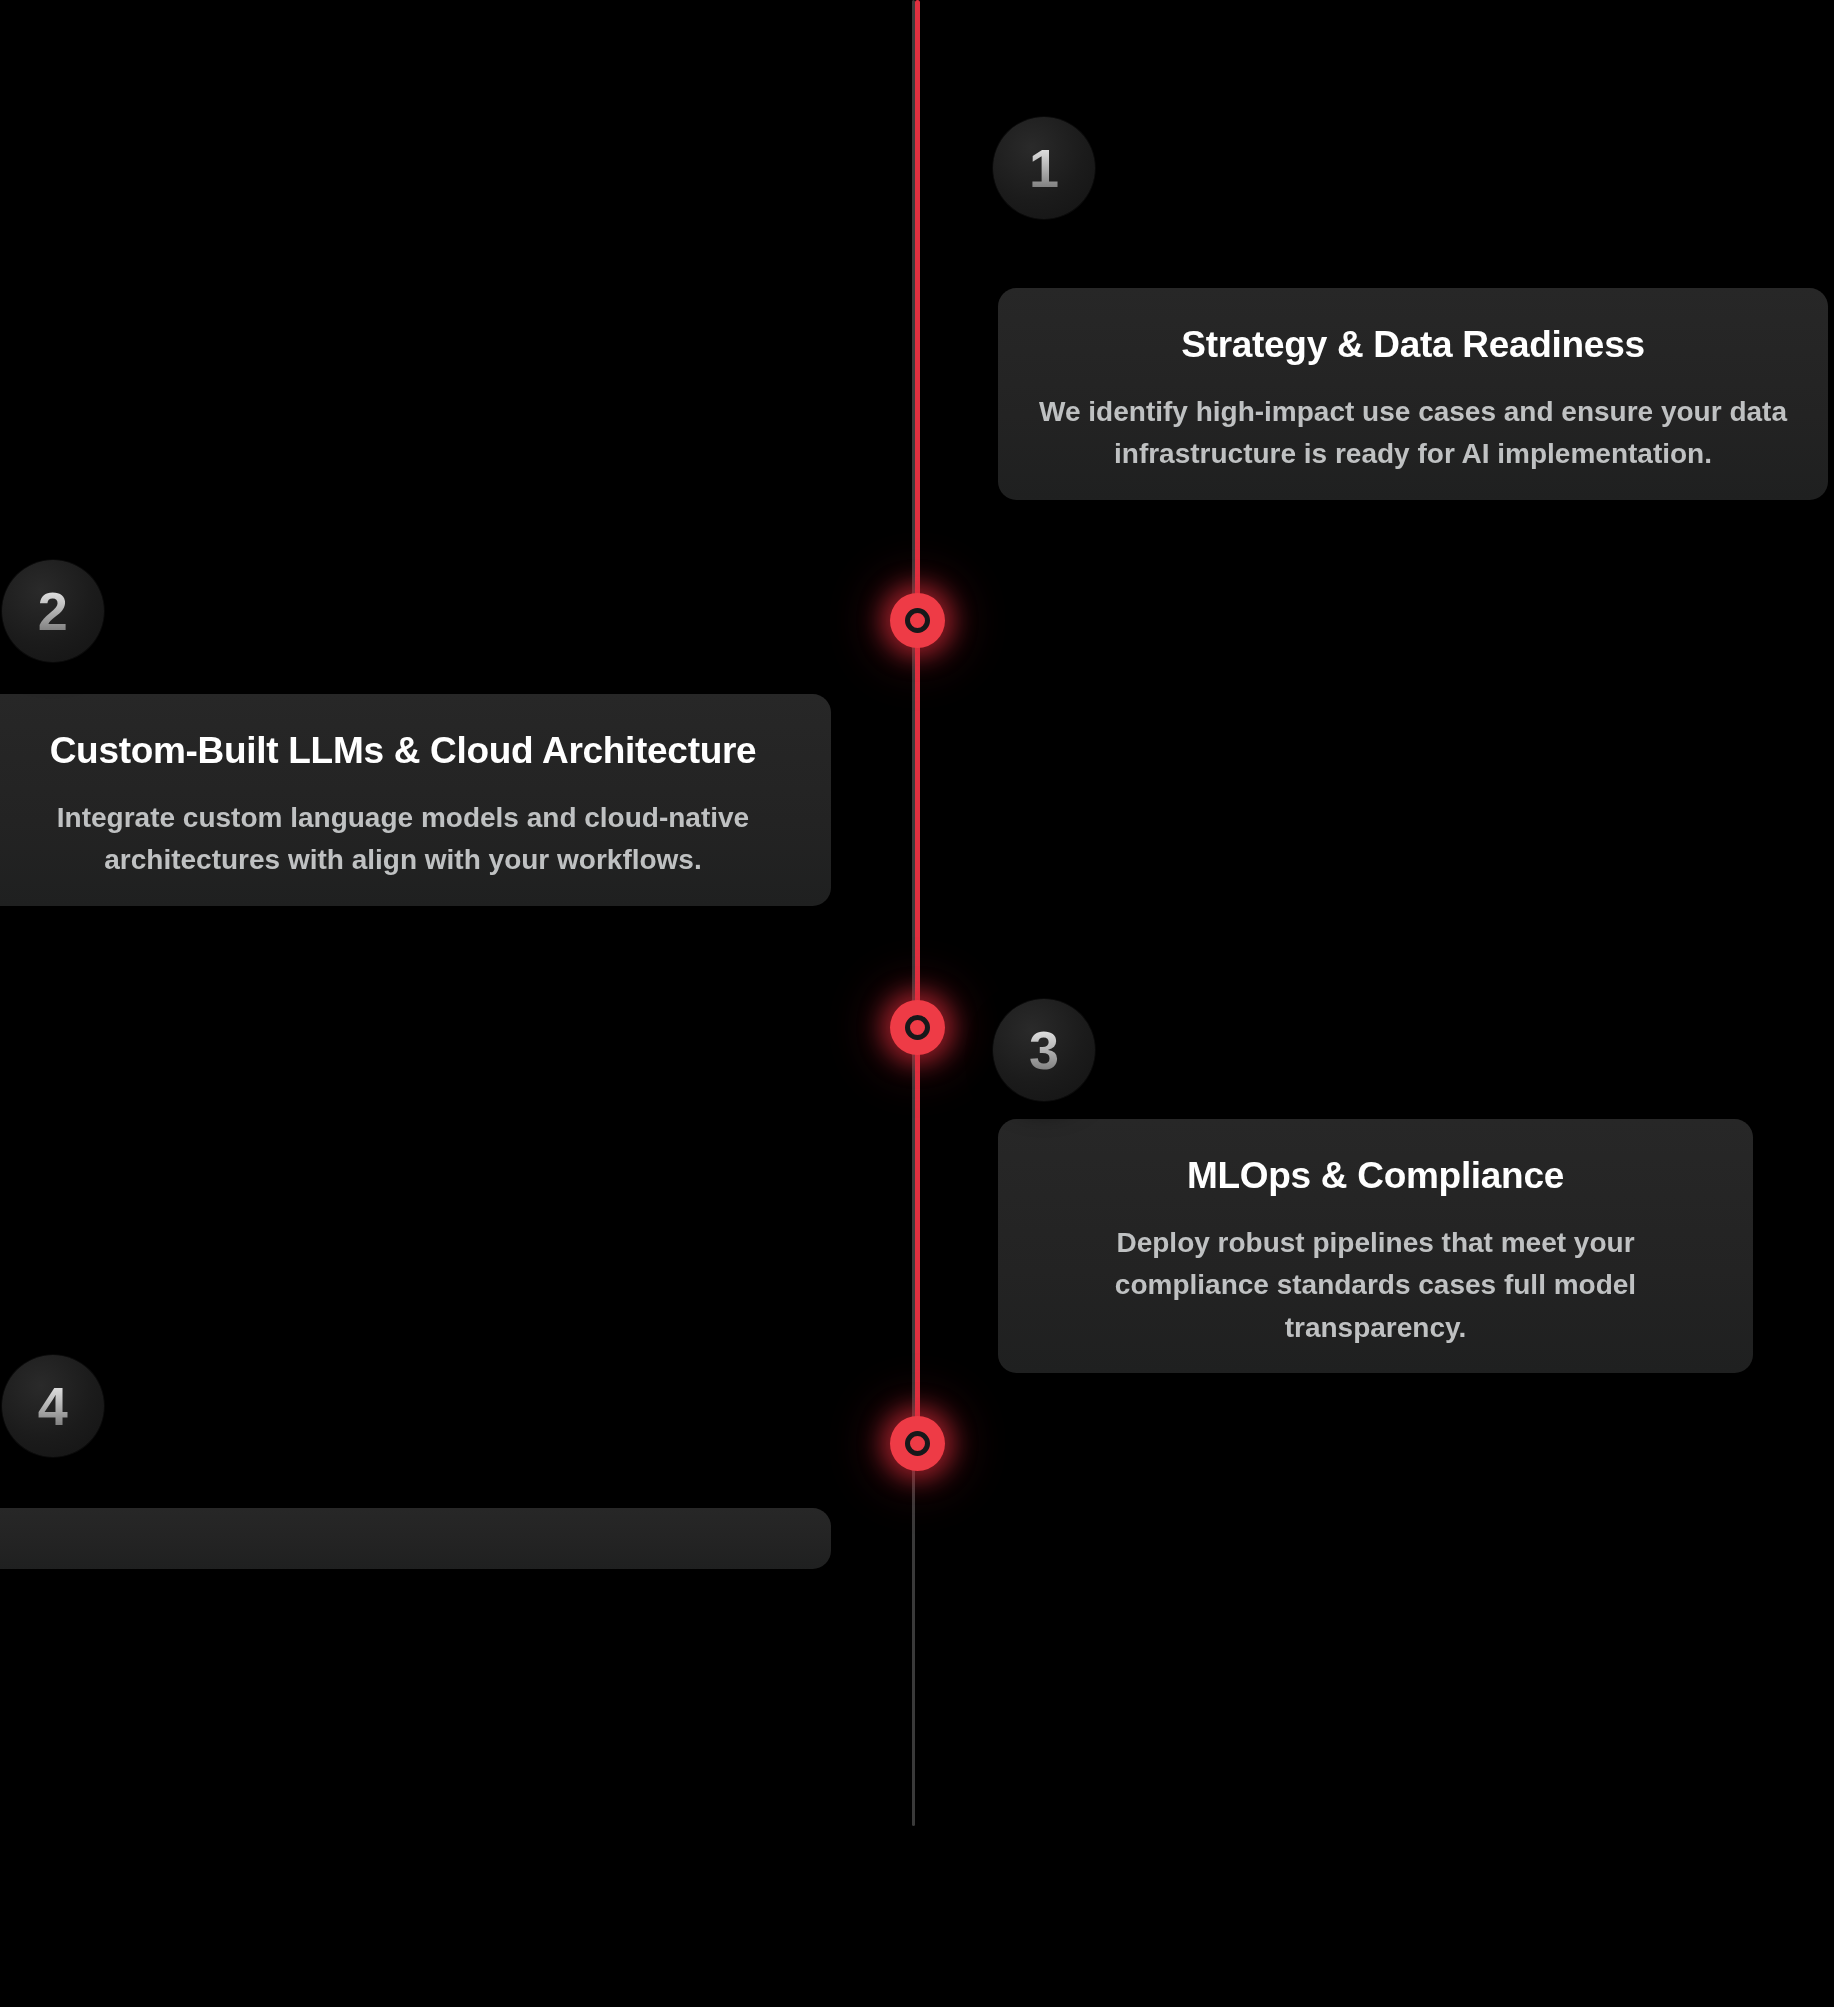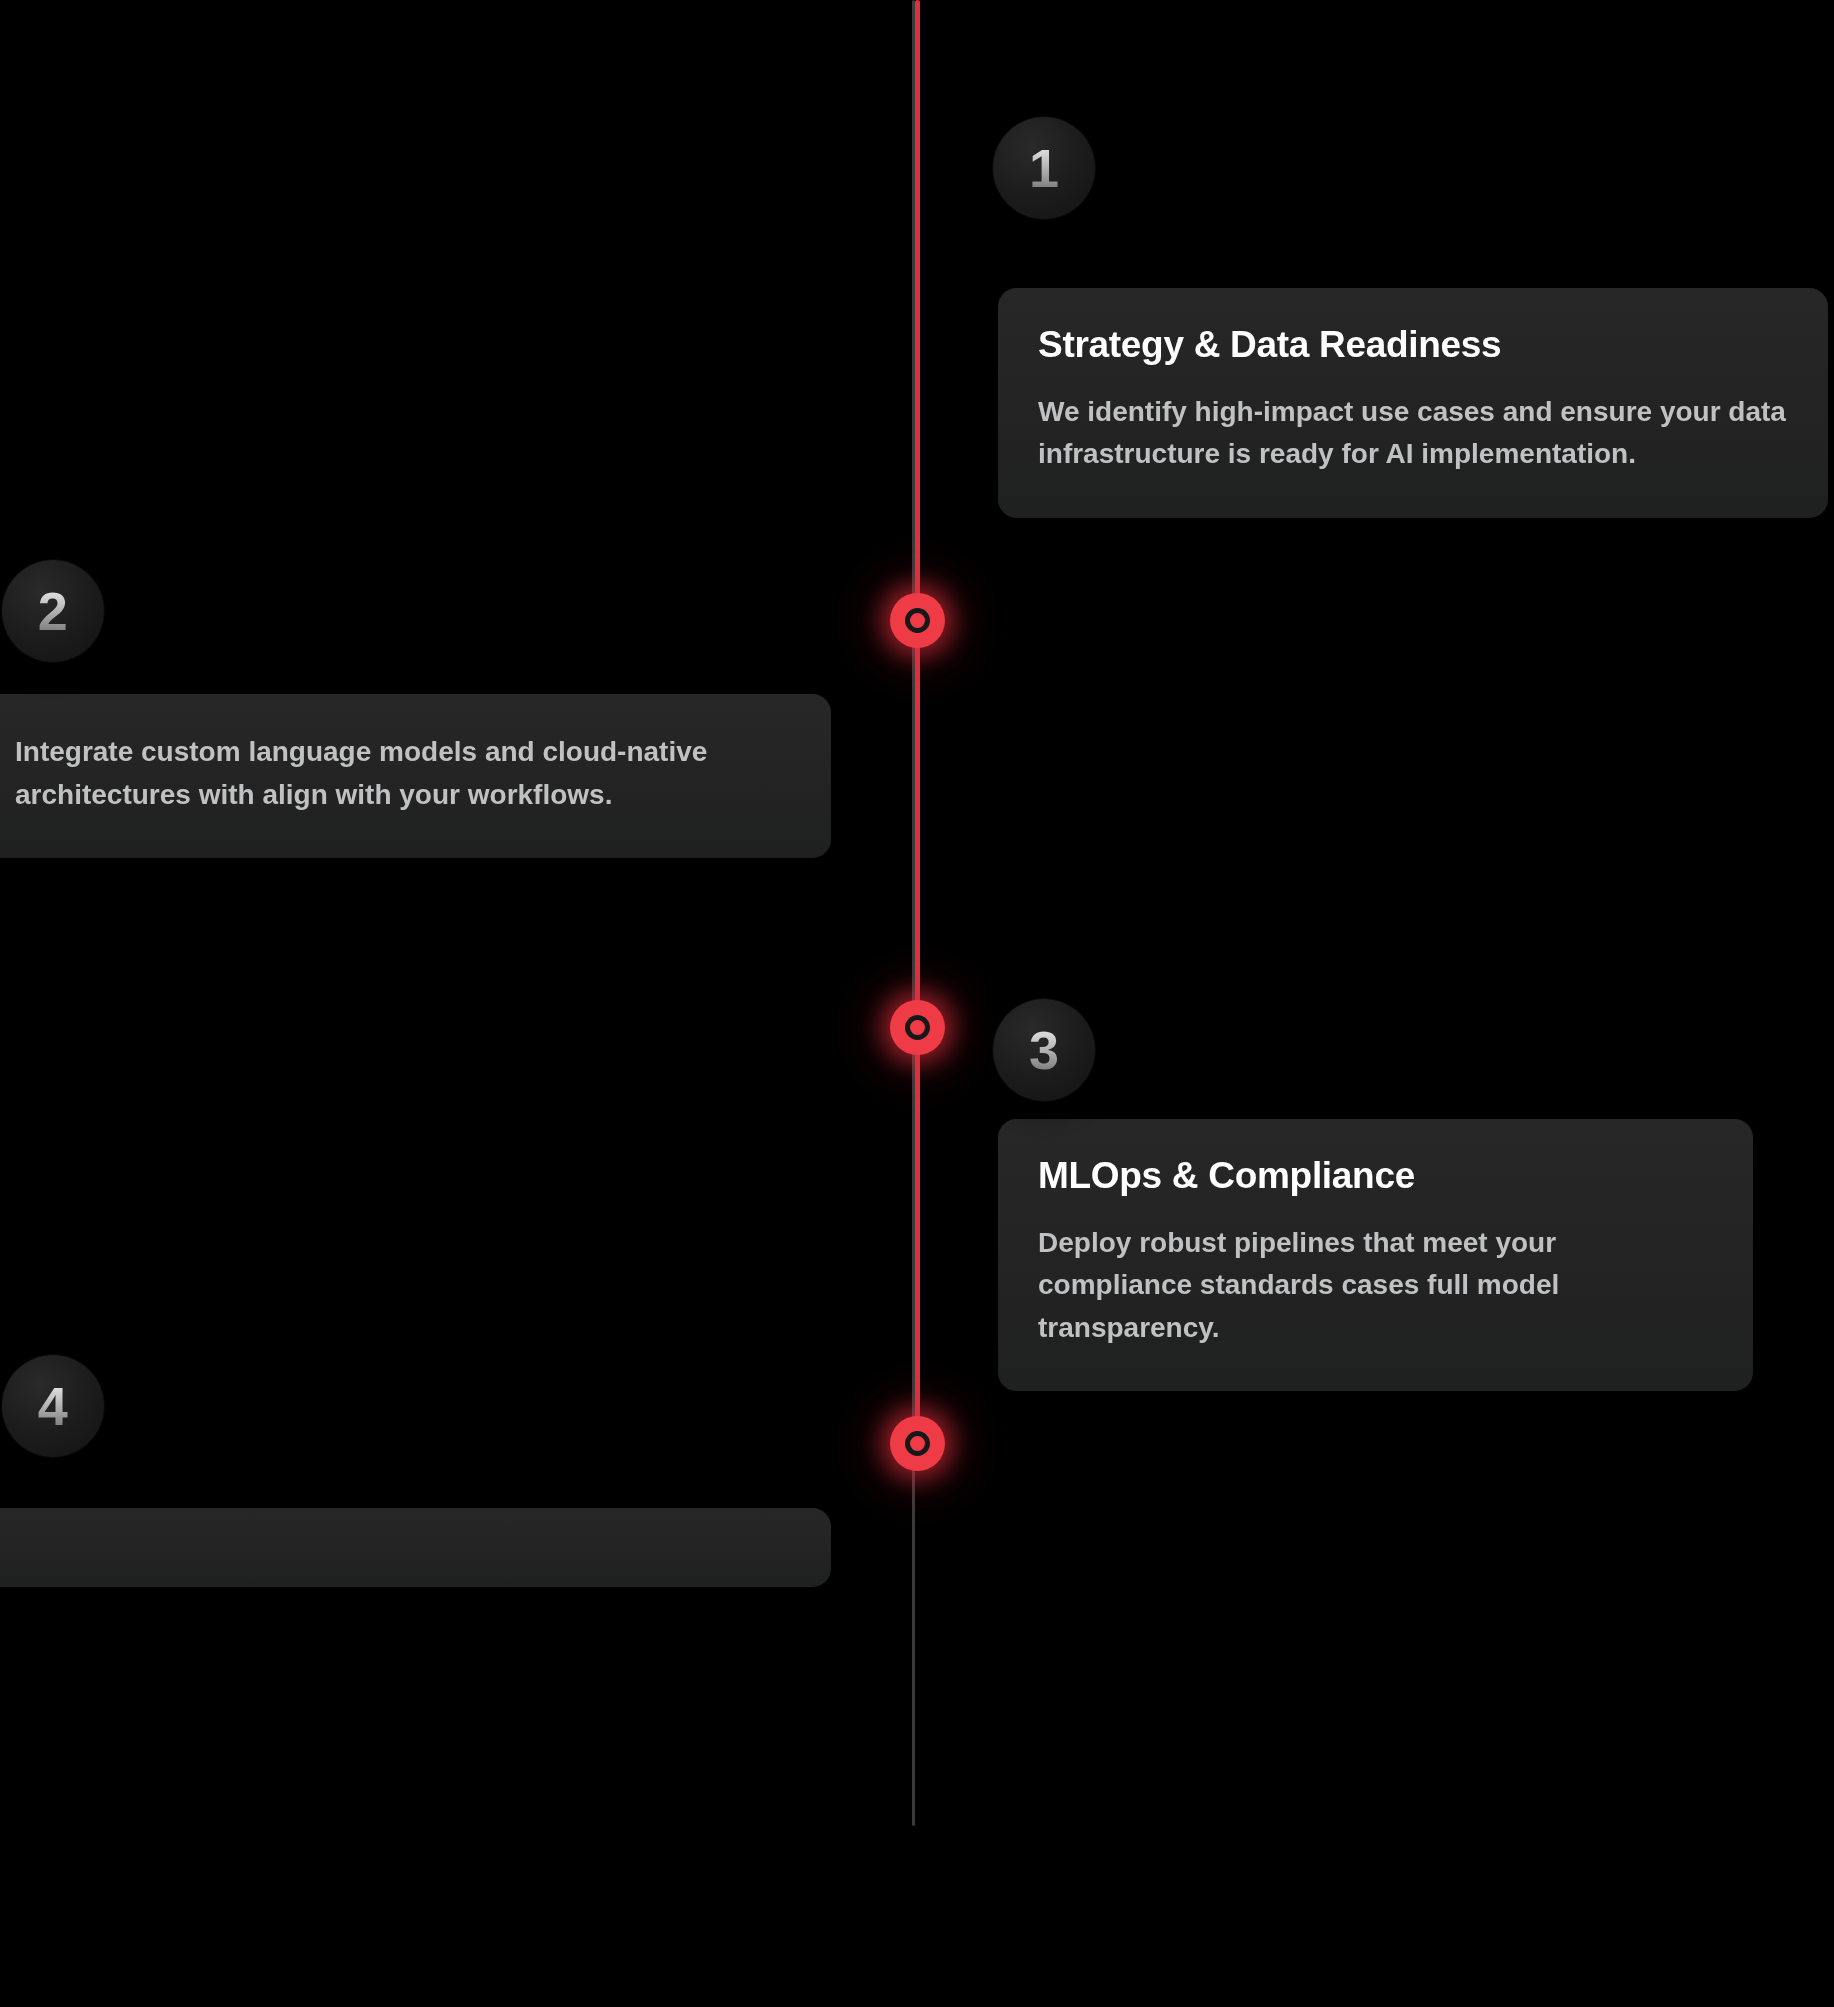--- a/index.html
+++ b/index.html
@@ -74,22 +74,23 @@
   .badge.b2 { left:1.7px;    top:560px; }
   .badge.b3 { left:993px; top:999px; }
   .badge.b4 { left:1.7px;    top:1355px; }
 
   
   .card {
     position:absolute;
     background:linear-gradient(180deg,#272727 0%,#232323 60%,#1f2020 100%);
     border-radius:18.5px;
     box-shadow:0 15px 40px rgba(0,0,0,0.75);
-    padding:37px 40px 42px 40px;
+    padding:37px 40px 24px 40px;
     z-index:5;
+    text-align:center;
   }
   .card-title {
     color:#ffffff;
     font-size:37px;
     font-weight:bold;
     letter-spacing:-0.3px;
     line-height:1.1;
     margin-bottom:25px;
   }
   .card-body {
@@ -128,20 +129,21 @@
   <div class="badge b4">
     <span>4</span>
   </div>
 
   <div class="card c1">
     <div class="card-title">Strategy &amp; Data Readiness</div>
     <div class="card-body">We identify high-impact use cases and ensure your data infrastructure is ready for AI implementation.</div>
   </div>
 
   <div class="card c2">
+    <div class="card-title">Custom-Built LLMs &amp; Cloud Architecture</div>
     <div class="card-body">Integrate custom language models and cloud-native architectures with align with your workflows.</div>
   </div>
 
   <div class="card c3">
     <div class="card-title">MLOps &amp; Compliance</div>
     <div class="card-body">Deploy robust pipelines that meet your compliance standards cases full model transparency.</div>
   </div>
 
   <div class="card c4">
   </div>

